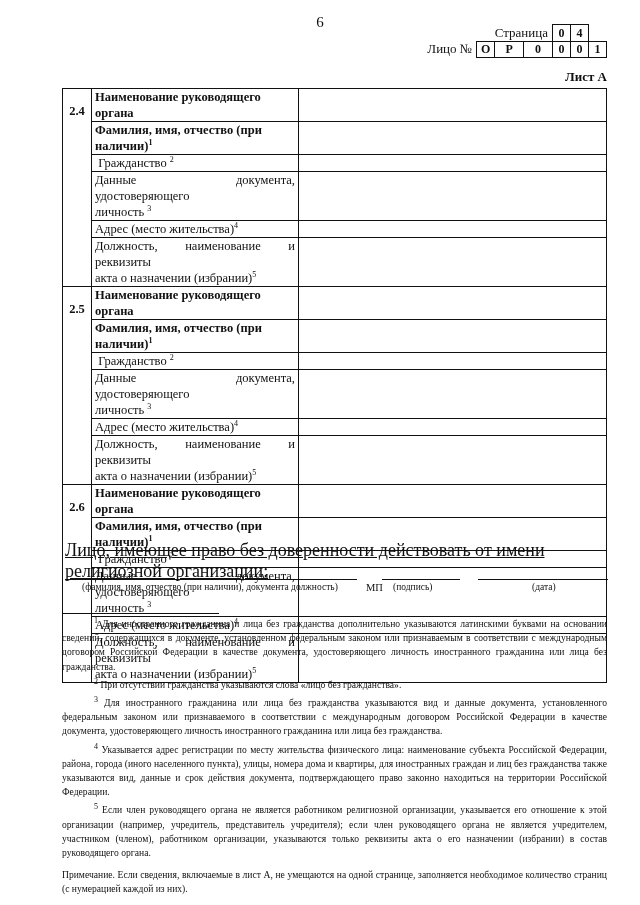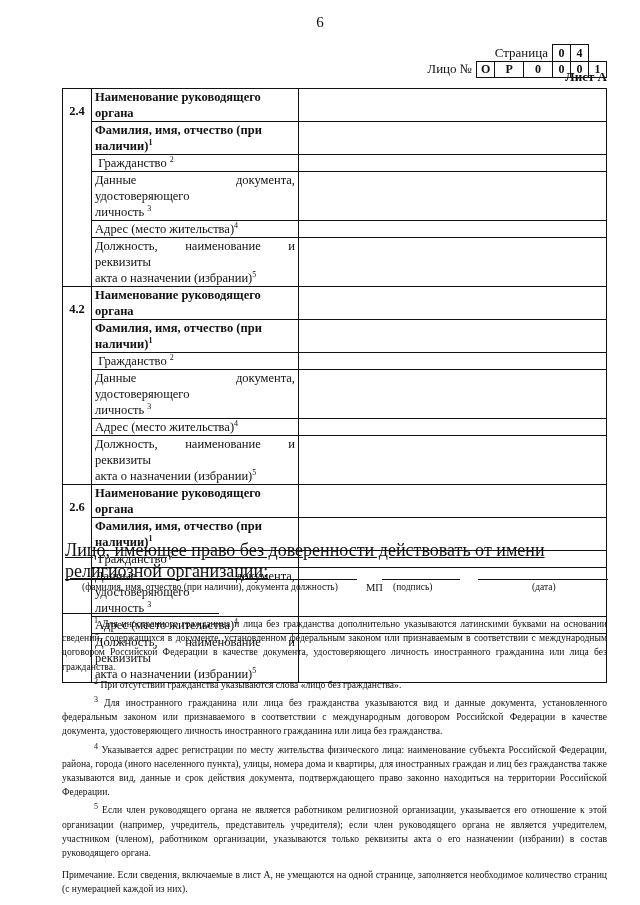--- a/index.html
+++ b/index.html
@@ -1,18 +1,18 @@
 <!DOCTYPE html>
 <html><head>
 <meta charset="utf-8">
 <style>
   html, body { margin:0; padding:0; background:#fff; }
   body { width:640px; height:905px; position:relative; overflow:hidden; font-family:"Liberation Serif", serif; color:#111; }
   .pagenum { position:absolute; left:0; width:640px; top:14px; text-align:center; font-size:15px; }
-  .hdr { position:absolute; right:33px; top:44px; font-size:13px;margin-left:36px; }
+  .hdr { position:absolute; right:33px; top:24px; font-size:13px;margin-left:36px; }
   .hdr table { border-collapse:collapse; }
   .hdr td.box { border:1.5px solid #111; width:17px; height:14px; text-align:center; font-weight:bold; font-size:12px; padding:0; line-height:14px; }
   .hdr td.lbl { padding:0 4px 0 0; text-align:right; font-size:13px; }
   .hdr td.empty { border:none; }
   .sheet { position:absolute; right:33px; top:69px; font-weight:bold; font-size:13px; }
   .main { position:absolute; left:62px; top:88px; width:545px; border-collapse:collapse; font-size:12.5px; }
   .main td { border:1.3px solid #111; padding:0 3px; vertical-align:top; line-height:16px; }
   .main td.num { width:22px; font-weight:bold; text-align:center; padding-top:14px; }
   .main td.lab { width:200px; }
   .main td.val { }
@@ -79,21 +79,21 @@
   <tr style="height:17px">
     <td class="lab"><span>Адрес (место жительства)</span><sup>4</sup></td>
     <td class="val"></td>
   </tr>
   <tr style="height:34px">
     <td class="lab"><div class="just">Должность, наименование и реквизиты</div><span>акта о назначении (избрании)</span><sup>5</sup></td>
     <td class="val"></td>
   </tr>
 
   <tr style="height:16px">
-    <td class="num" rowspan="6">4.2</td>
+    <td class="num" rowspan="6">2.5</td>
     <td class="lab b">Наименование руководящего органа</td>
     <td class="val"></td>
   </tr>
   <tr style="height:32px">
     <td class="lab b"><span>Фамилия, имя, отчество (при</span><br><span>наличии)</span><sup>1</sup></td>
     <td class="val"></td>
   </tr>
   <tr style="height:16px">
     <td class="lab">&nbsp;<span>Гражданство</span> <sup>2</sup></td>
     <td class="val"></td>

